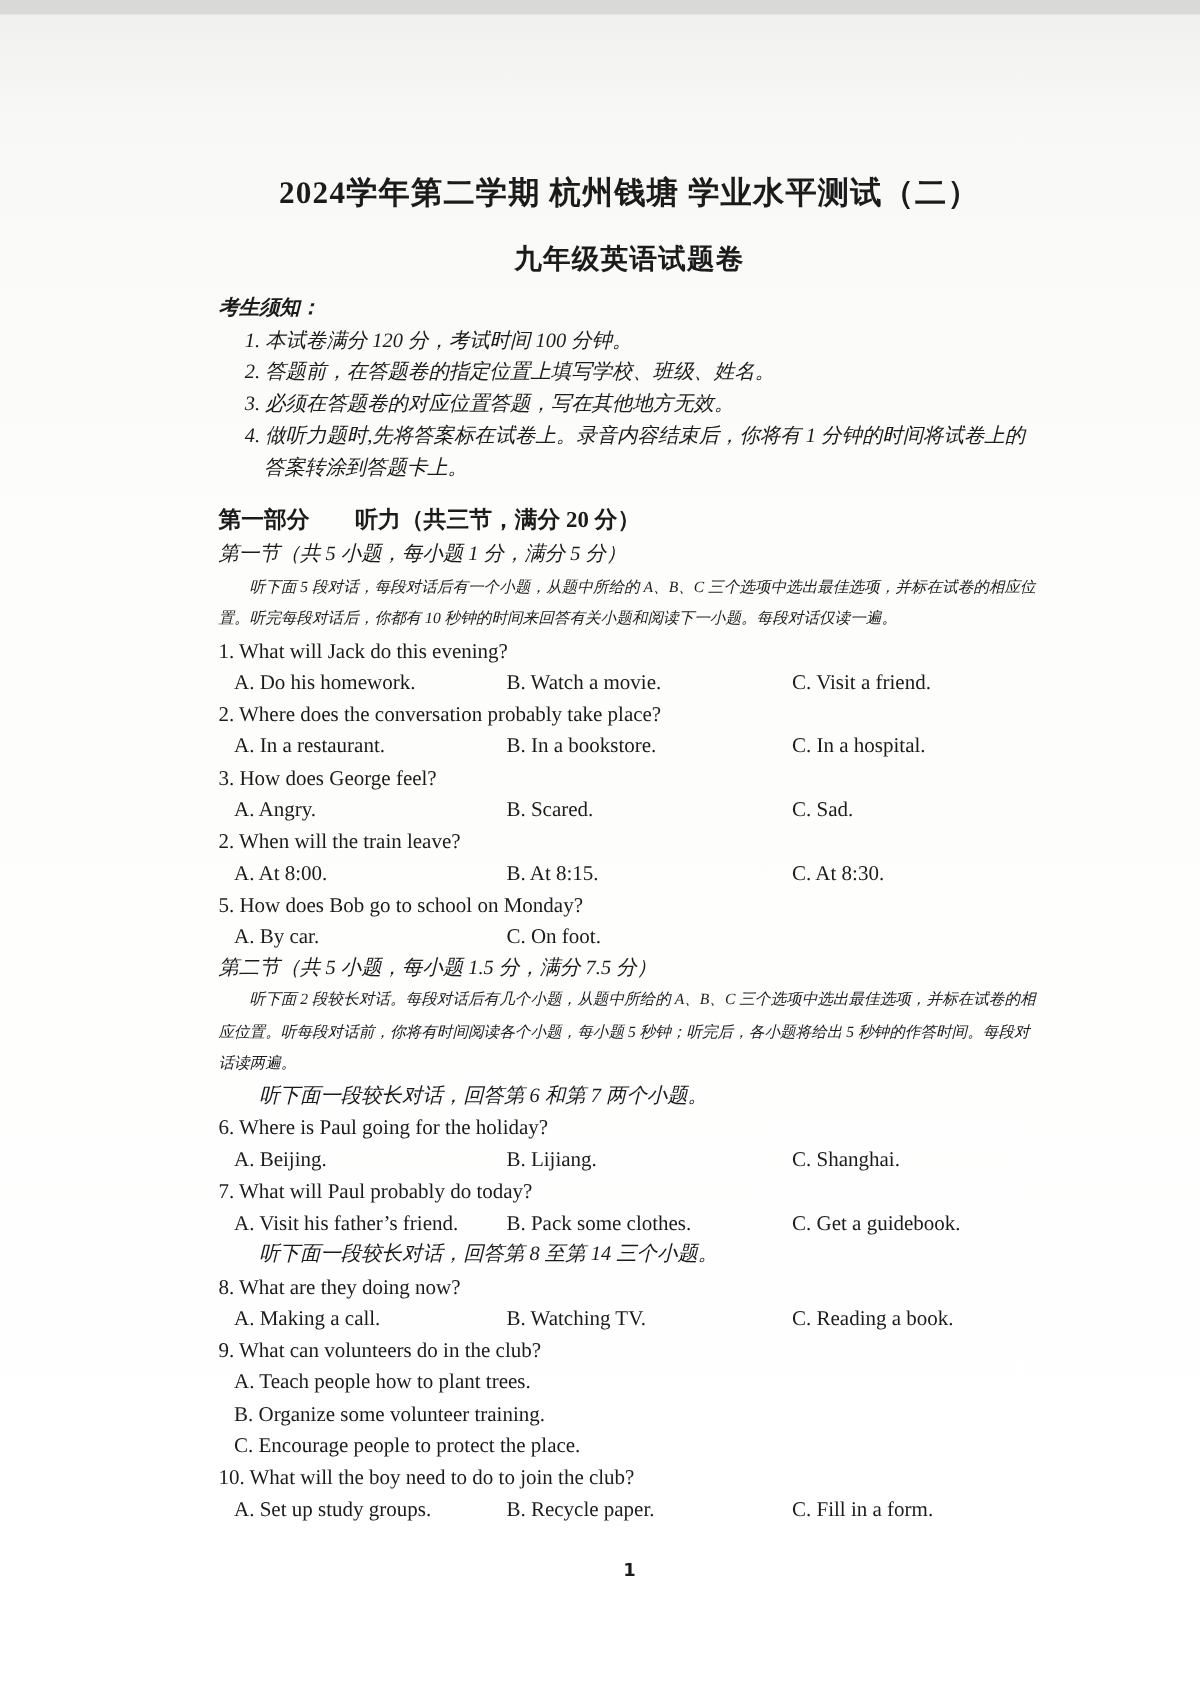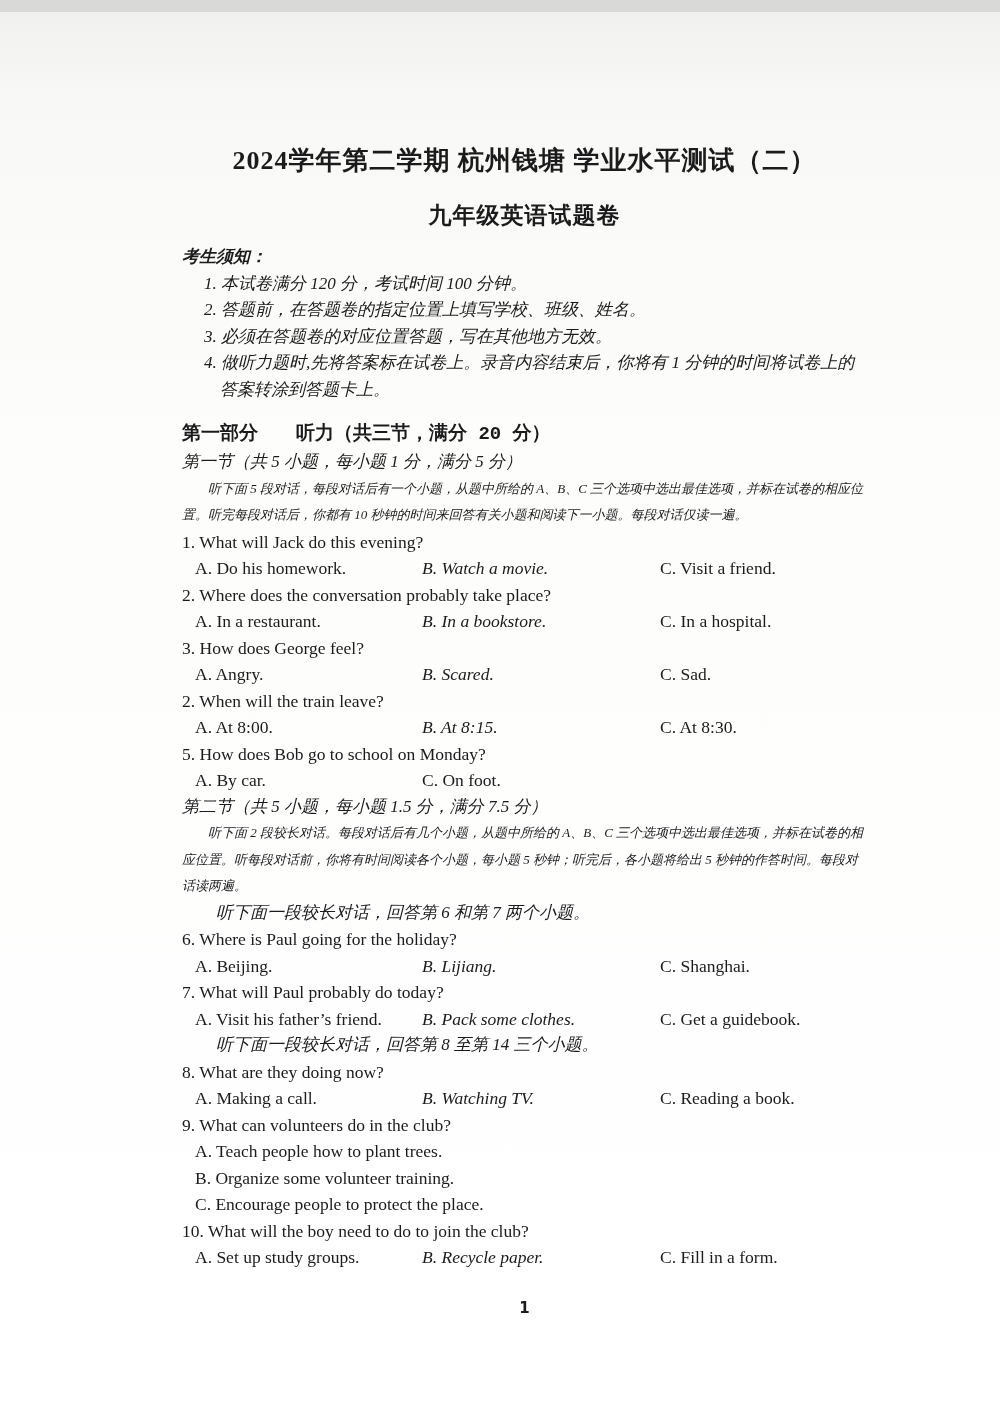--- a/index.html
+++ b/index.html
@@ -47,36 +47,35 @@
   .notice-item {
     margin-left: 38px;
     text-indent: -16px;
     font-size: 17px;
   }
   .part-head {
     margin-top: 16px;
     font-weight: bold;
     font-size: 19px;
     line-height: 30px;
-    font-family: Liberation Mono, monospace;
   }
   .sec-head { font-size: 17px; }
   .instr {
     margin: 0;
     text-indent: 2em;
     font-size: 13px;
   }
   .intro-line {
     text-indent: 2em;
     font-size: 17px;
   }
   .q-text { }
   .opts { display: flex; }
   .col-a { width: 240px; padding-left: 13px; box-sizing: border-box; }
-  .col-b { width: 238px; font-style: italic; }
+  .col-b { width: 238px; }
   .col-c { flex: 1; }
   .opt-stacked { padding-left: 13px; }
   .page-num {
     margin-top: 24px;
     text-align: center;
     font-family: "DejaVu Sans", sans-serif;
     font-weight: bold;
     font-size: 15px;
     line-height: 26.5px;
   }

